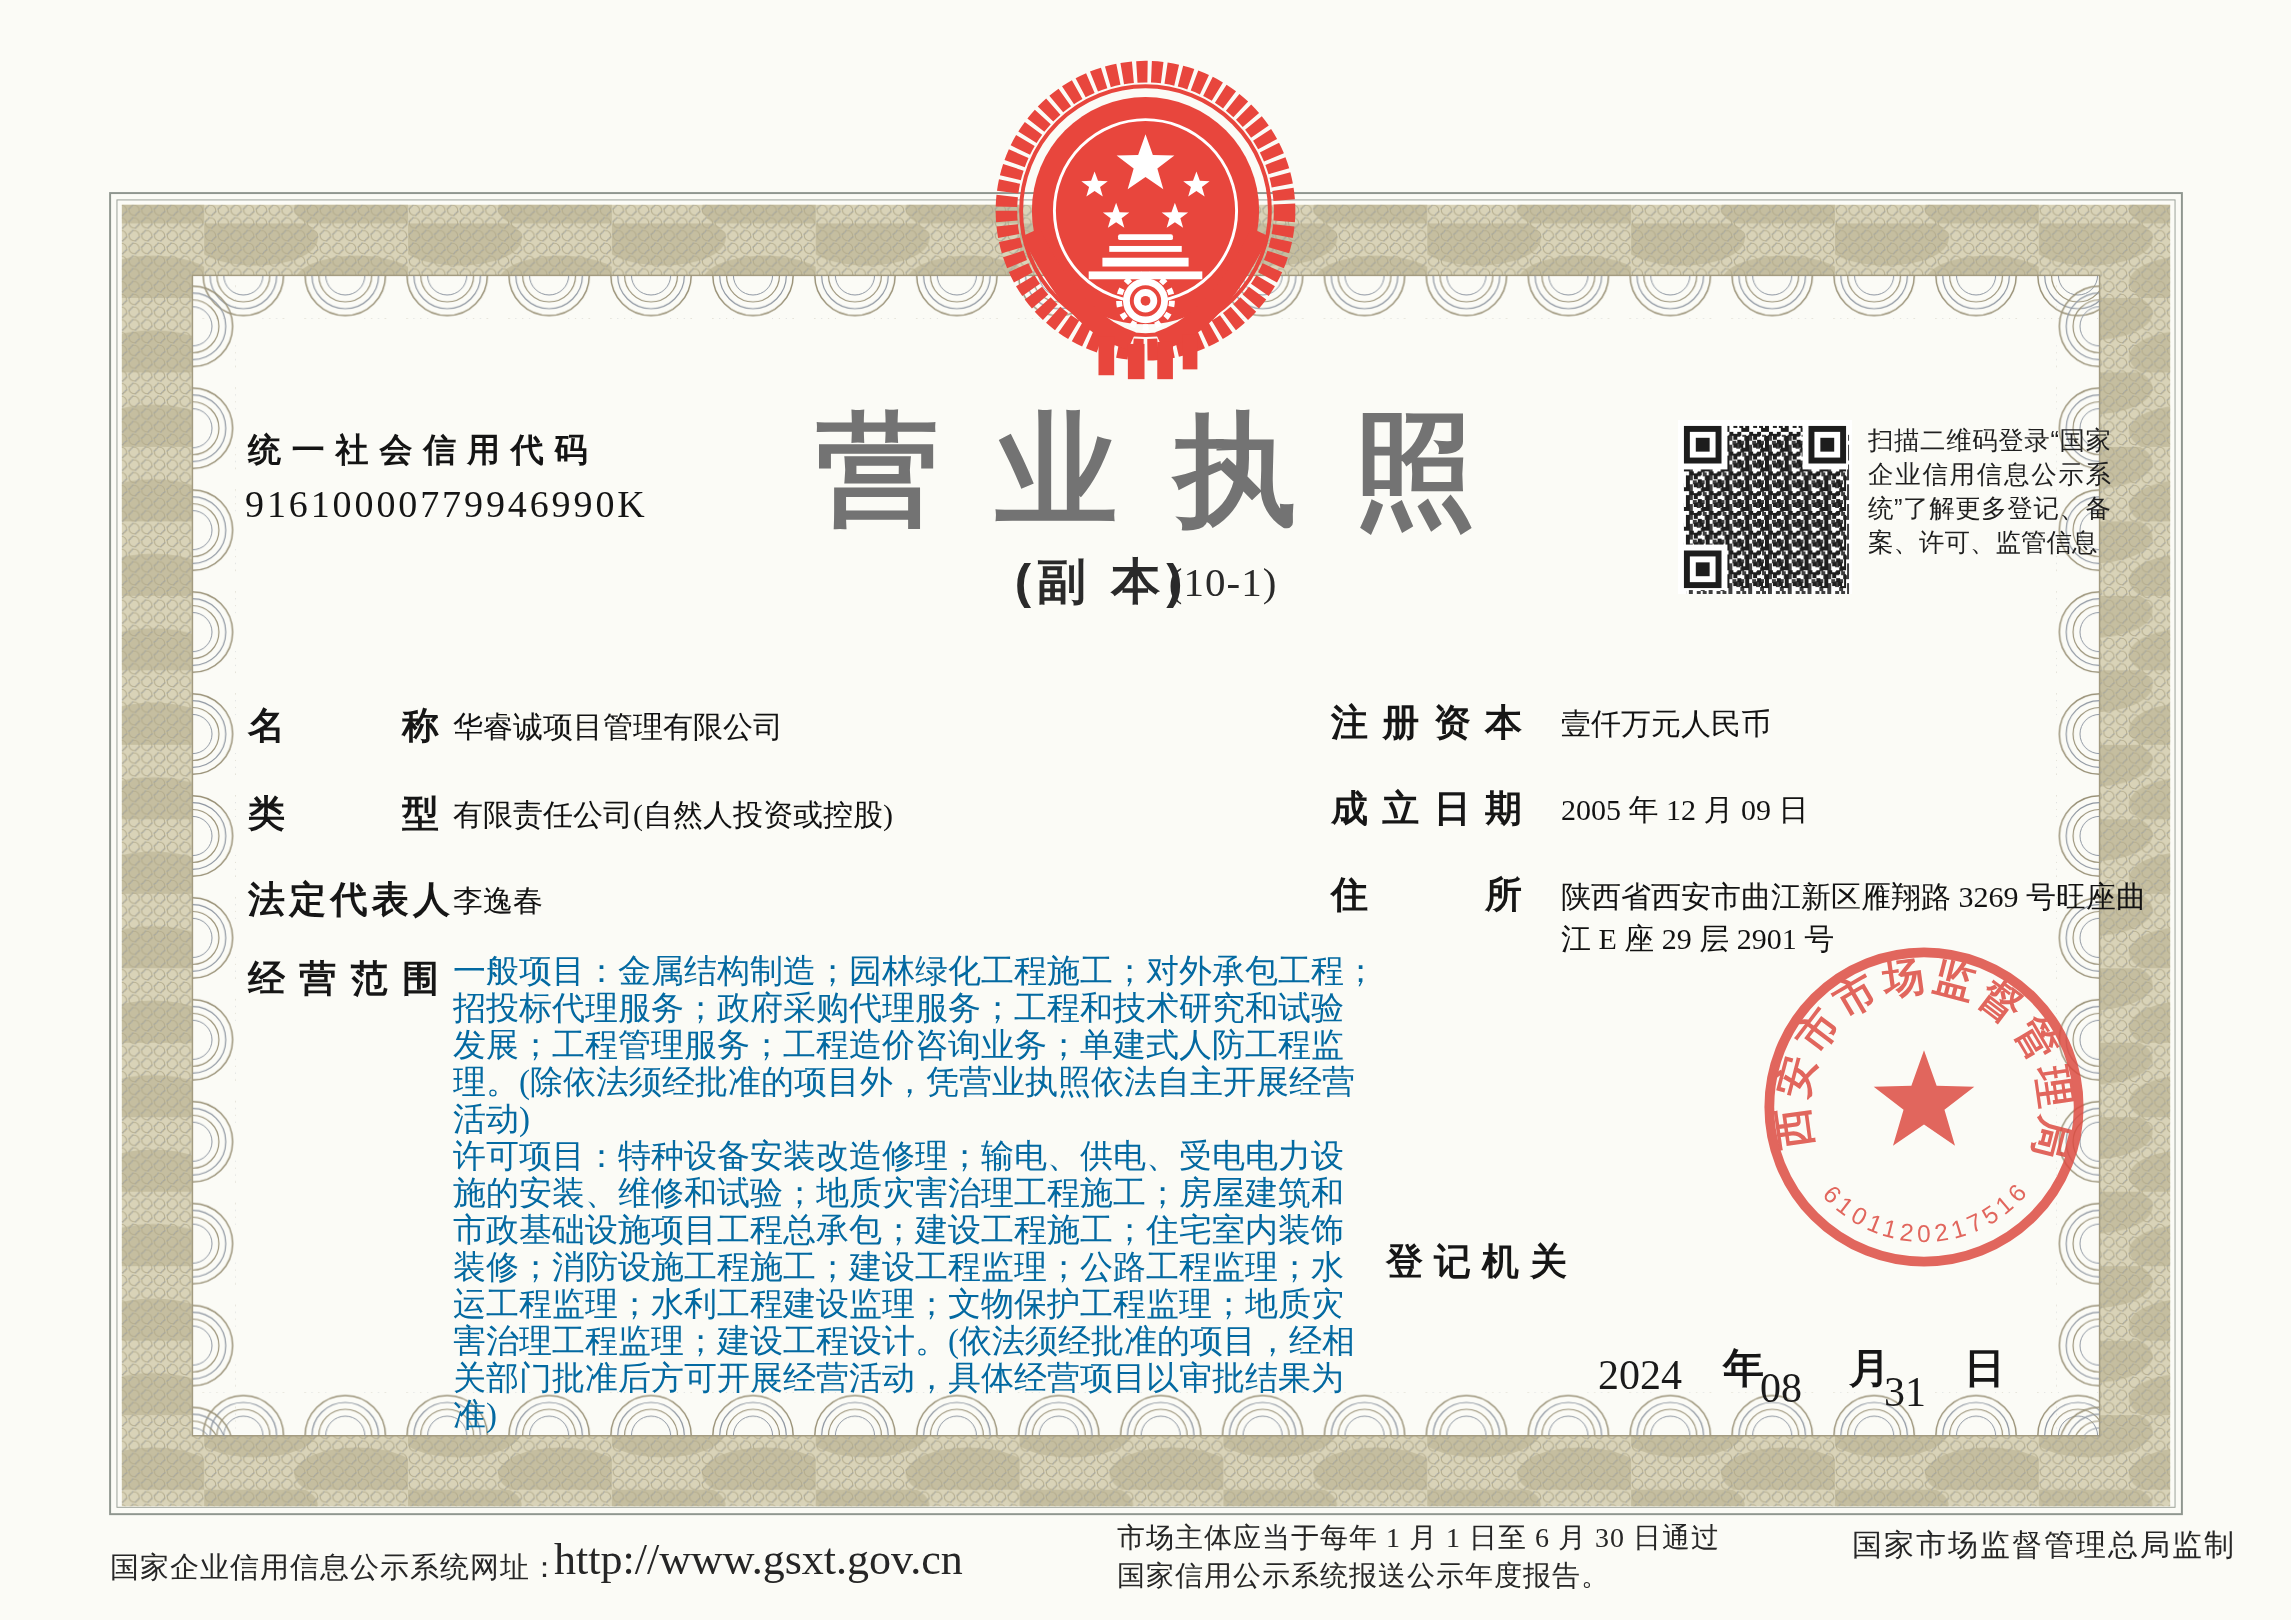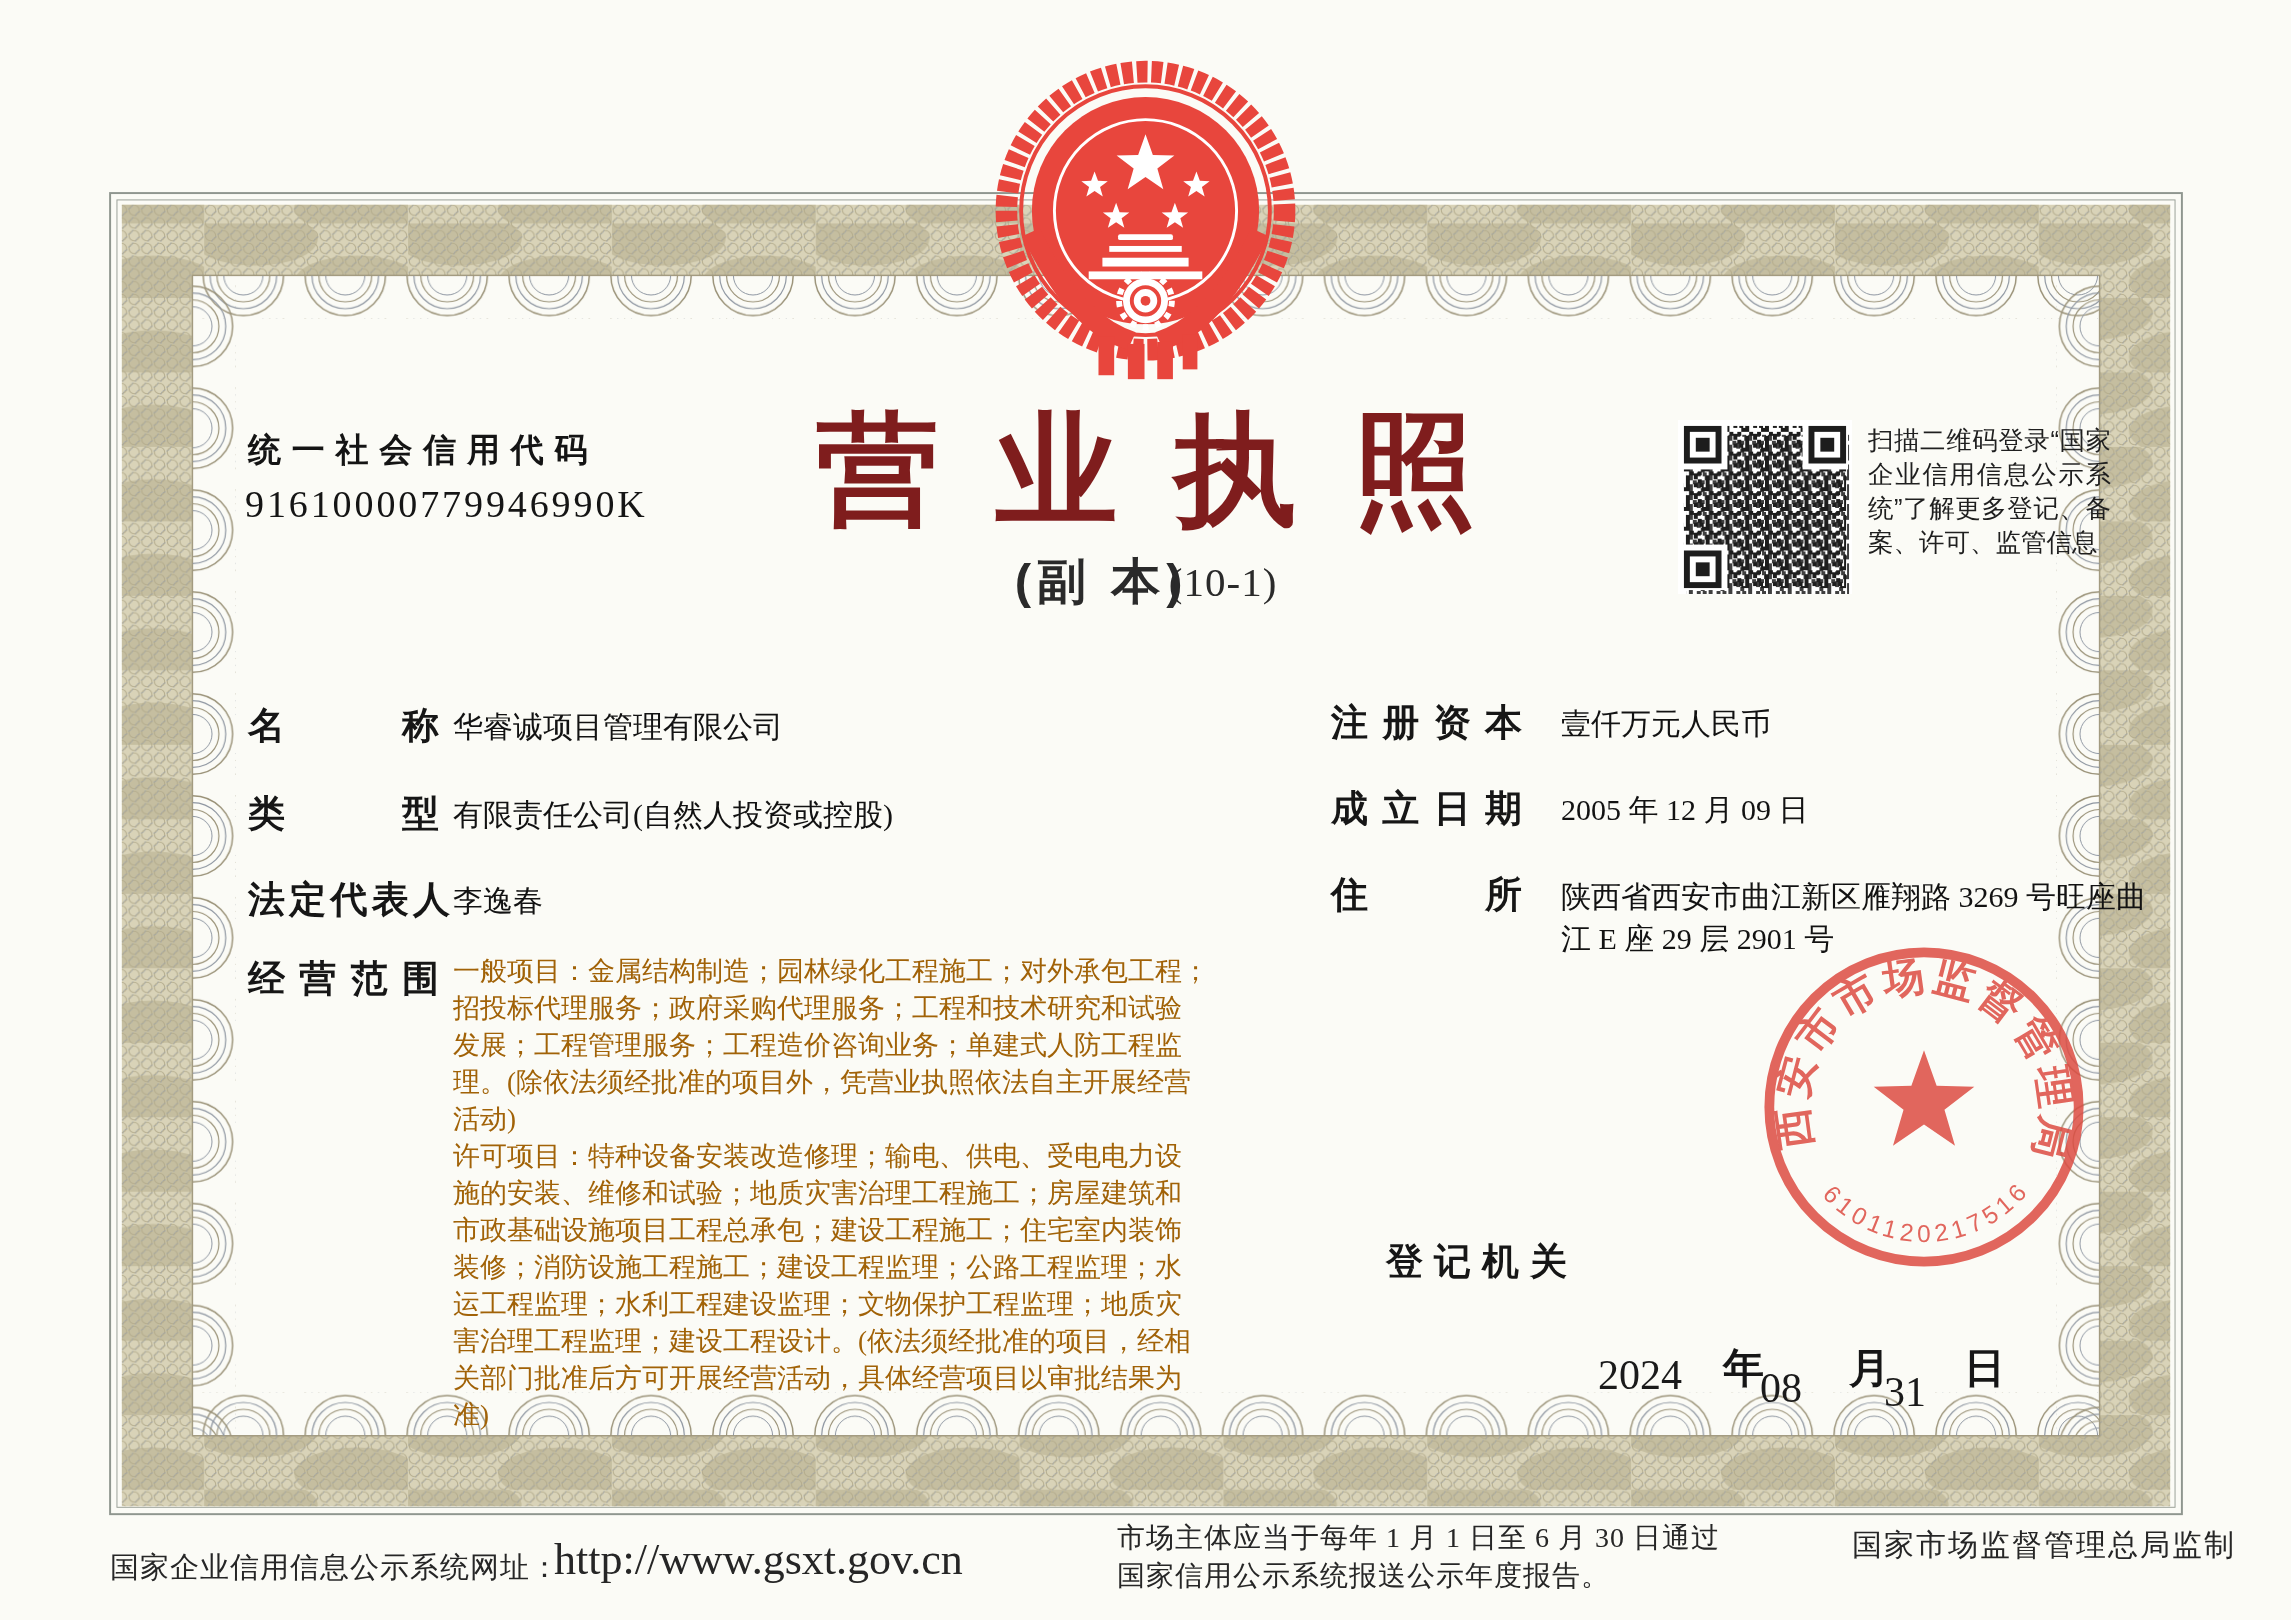--- a/index.html
+++ b/index.html
@@ -8,27 +8,27 @@
   .abs{position:absolute;}
   
   .lbl{font-weight:bold;font-size:37px;color:#161616;width:192px;
        text-align:justify;text-align-last:justify;text-justify:inter-character;
        font-family:"Liberation Sans","DejaVu Sans",sans-serif;letter-spacing:1px;}
   .lbl5{width:202px;letter-spacing:0;}
   .val{font-family:"Liberation Serif","DejaVu Serif",serif;font-size:30px;color:#121212;}
   .credit-lbl{font-weight:bold;font-size:33px;letter-spacing:10.8px;color:#141414;}
   .credit-code{font-family:"Liberation Serif","DejaVu Serif",serif;font-size:38px;letter-spacing:2.9px;color:#151515;text-align:right;}
   .title{left:50%;transform:translateX(-50%);top:390px;font-size:122px;font-weight:bold;
-         letter-spacing:57px;padding-left:57px;color:#7f1d1d;white-space:nowrap;}
+         letter-spacing:57px;padding-left:57px;color:#737373;white-space:nowrap;}
   .subtitle{left:50%;transform:translateX(-50%);top:549px;white-space:nowrap;}
   .subtitle .fb{font-size:49px;font-weight:bold;color:#2a2a2a;letter-spacing:5.9px;}
   .subtitle .cn{font-family:"Liberation Serif","DejaVu Serif",serif;font-size:41px;color:#2a2a2a;
                 margin-left:-19.6px;position:relative;top:-2px;letter-spacing:1px;}
   .qr-caption{width:243px;font-size:25.5px;line-height:34px;font-weight:500;color:#1f1f1f;text-align:justify;}
-  .scope-line{font-family:"Liberation Serif","DejaVu Serif",serif;font-size:27px;line-height:37px;color:#a16207;white-space:nowrap;}
+  .scope-line{font-family:"Liberation Serif","DejaVu Serif",serif;font-size:33px;line-height:37px;color:#0369a1;white-space:nowrap;}
   .addr{width:600px;line-height:42px;}
   .date-serif{font-family:"Liberation Serif","DejaVu Serif",serif;font-size:42px;color:#1a1a1a;}
   .date-unit{font-size:41px;font-weight:bold;color:#161616;}
   .foot{font-family:"Liberation Serif","DejaVu Serif",serif;color:#262626;}
   .f-label{font-size:29px;letter-spacing:1px;}
   .f-url{font-size:44px;margin-left:-5.9px;position:relative;top:-2.9px;}
   .f-mid{font-size:28px;line-height:38px;letter-spacing:1px;}
   .f-right{font-size:30px;letter-spacing:2px;}
   svg{display:block;}
 </style>

